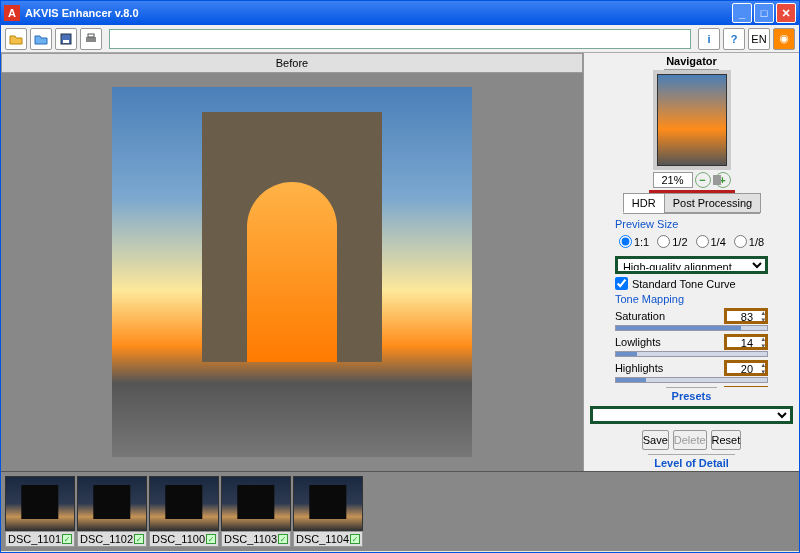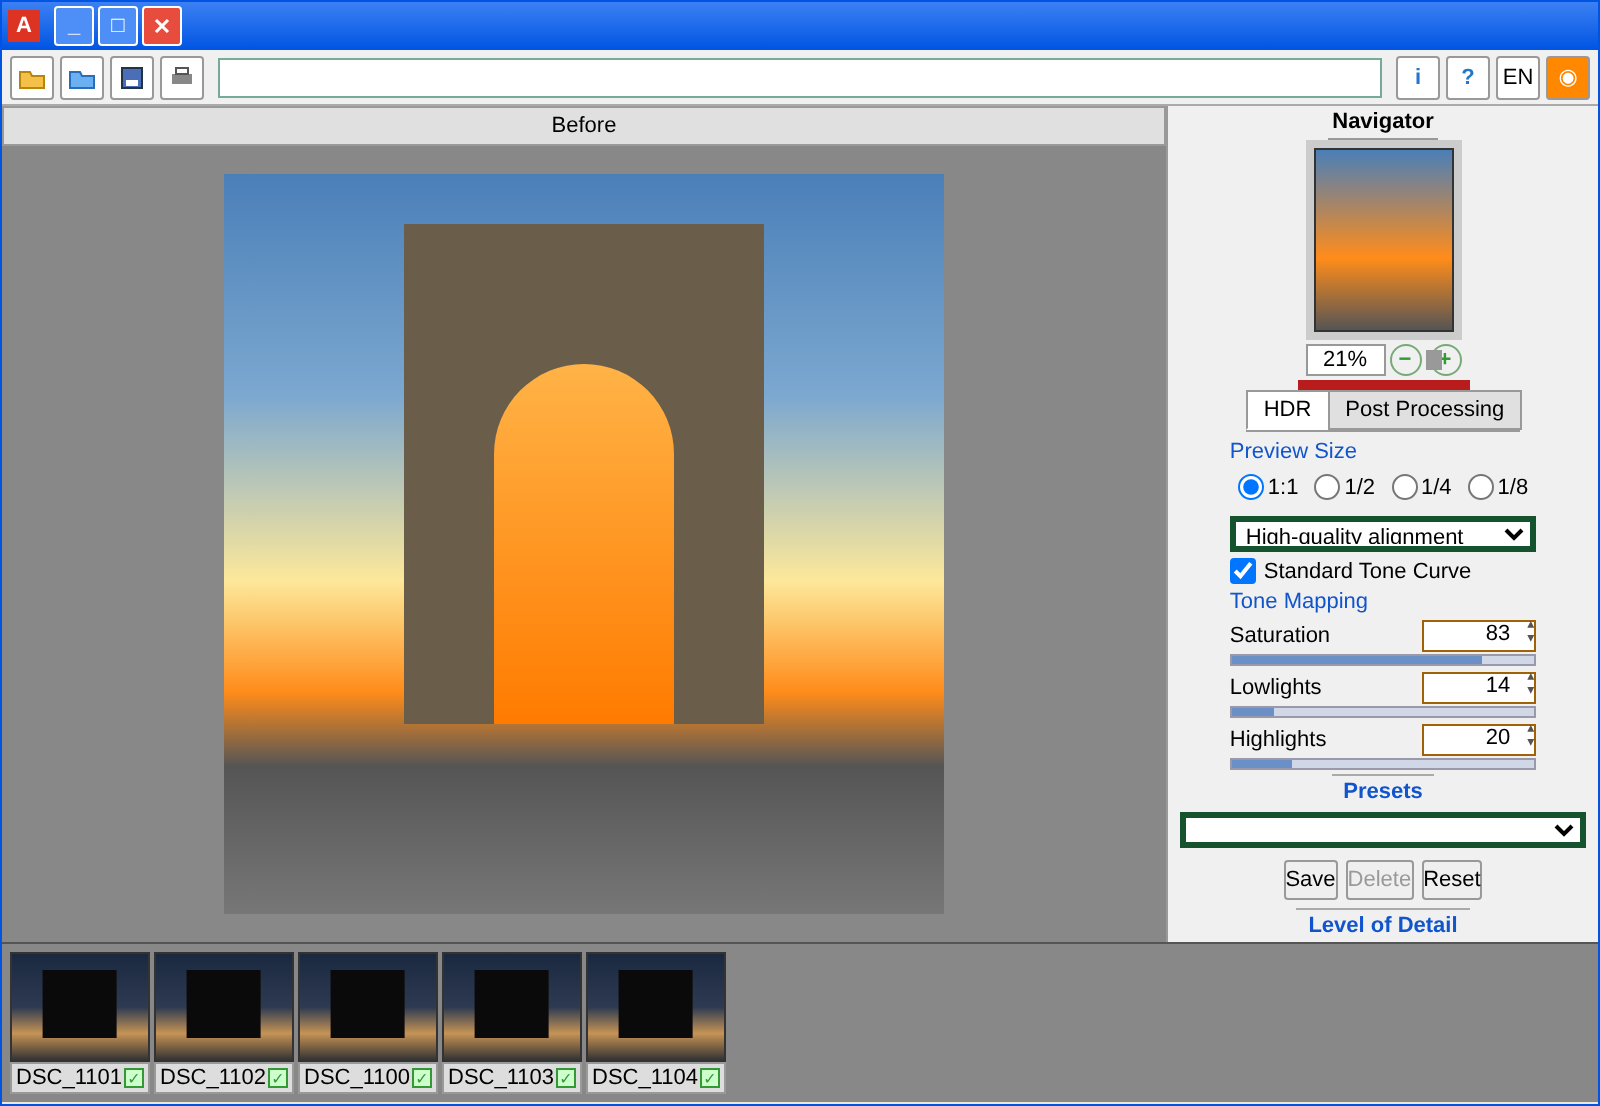--- a/index.html
+++ b/index.html
@@ -18,57 +18,58 @@
 .tab { flex:1; text-align:center; padding:3px 0; background:#e0e0e0; border:1px solid #999; cursor:pointer; }
 .tab.active { background:#fff; border-bottom:none; }
 .canvas { flex:1; background:#888; display:flex; align-items:center; justify-content:center; position:relative; }
 .img { width:360px; height:370px; background:linear-gradient(to bottom,#4a7fb8 0%,#7ca8d0 30%,#fde89a 55%,#ff8c1a 70%,#555 80%,#777 100%); position:relative; }
 .arch { position:absolute; left:50%; top:25px; transform:translateX(-50%); width:180px; height:250px; background:#6a5d4a; }
 .arch::before { content:""; position:absolute; left:50%; top:70px; transform:translateX(-50%); width:90px; height:180px; background:linear-gradient(#ffb347,#ff7b00); border-radius:45px 45px 0 0; }
 .right { width:215px; display:flex; flex-direction:column; background:#f0f0f0;align-items:center; }
 .navhdr { text-align:center; padding:2px; font-weight:bold; border-bottom:1px solid #999; }
 .navimg { height:100px; display:flex; justify-content:center; padding:4px; background:#ccc; }
 .navthumb { width:70px; height:92px; background:linear-gradient(#4a7fb8 0%,#ff8c1a 60%,#555 100%); border:1px solid #333; }
-.zoomrow { display:flex; align-items:center; padding:2px 4px; gap:2px; border-bottom:5px solid #b91c1c; }
+.zoomrow { display:flex; align-items:center; padding:2px 4px; gap:2px; border-bottom:3px solid #b91c1c; }
 .zoompct { width:40px; border:1px solid #999; background:#fff; text-align:center; padding:1px; }
 .zslider { flex:1; height:4px; background:#ccc; position:relative; }
 .zslider::after { content:""; position:absolute; left:15%; top:-3px; width:8px; height:10px; background:#999; }
 .zbtn { width:16px; height:16px; border:1px solid #7a7; border-radius:8px; display:flex; align-items:center; justify-content:center; cursor:pointer; font-weight:bold; color:#393; }
 .ptabs { display:flex; border-bottom:1px solid #999; }
 .ptab { padding:3px 8px; border:1px solid #999; background:#e0e0e0; cursor:pointer; margin-right:-1px; }
 .ptab.active { background:#fff; border-bottom-color:#fff; }
 .panel { padding:4px 6px; overflow-y:auto; flex:1; }
 .grp { margin-bottom:6px; }
 .grphdr { color:#15c; font-weight:normal; margin-bottom:3px; }
 .radios { display:flex; gap:8px; padding:2px 4px; }
 .radios label { display:flex; align-items:center; gap:2px; }
 .sel { width:100%; border:3px solid #14532d; background:#fff; padding:1px; height:18px; }
 .chk { display:flex; align-items:center; gap:4px; margin:3px 0; }
 .sliderrow { margin-bottom:3px; }
 .sliderrow .lbls { display:flex; justify-content:space-between; align-items:center; }
-.spin { width:57px; border:1px solid #a16207; background:#fff; text-align:right; padding:0 12px 0 2px; position:relative; height:16px; }
+.spin { width:44px; border:3px solid #a16207; background:#fff; text-align:right; padding:0 12px 0 2px; position:relative; height:16px; }
 .spin::after { content:"▴\A▾"; white-space:pre; position:absolute; right:0; top:-2px; font-size:7px; line-height:7px; color:#555; }
 .sbar { height:6px; background:#d0d8e8; border:1px solid #99a; margin-top:1px; position:relative; }
 .sfill { height:100%; background:#6b8fc7; }
 .btns { display:flex; gap:4px; padding:4px; }
 .btn { flex:1; border:1px solid #999; background:#efefef; padding:3px 0; text-align:center; cursor:pointer; border-radius:2px; }
 .btn.dis { color:#999; }
 .filmstrip { height:80px; background:#888; display:flex; padding:4px; gap:2px; border-top:1px solid #555; overflow:hidden; }
 .thumb { width:70px; display:flex; flex-direction:column; }
 .timg { flex:1; background:linear-gradient(#1a2840 0%,#2d3a52 50%,#c69355 75%,#333 100%); border:1px solid #333; position:relative; }
 .timg .tarch { position:absolute; left:50%; top:15%; transform:translateX(-50%); width:55%; height:65%; background:#0a0a0a; }
 .tname { background:#ddd; border:1px solid #999; padding:1px 2px; font-size:9px; display:flex; justify-content:space-between; align-items:center; }
 .tname .ck { width:10px; height:10px; border:1px solid #393; background:#cfc; display:flex; align-items:center; justify-content:center; color:#393; font-size:8px; }
 .section { border-top:1px solid #aaa; padding:2px 6px; color:#15c; font-weight:bold; }
 </style>
 </head>
 <body>
 
 <div class="titlebar">
   <div class="logo">A</div>
+  <div class="title">AKVIS Enhancer v.8.0</div>
   <div class="winbtn">_</div>
   <div class="winbtn">□</div>
   <div class="winbtn close">✕</div>
 </div>
 
 <div class="toolbar">
   <div class="tbtn">
       <svg width="14" height="12">
         <path d="M1 3h5l1 2h6v6H1z" fill="#f5c04a" stroke="#b8860b"></path>
       </svg>

